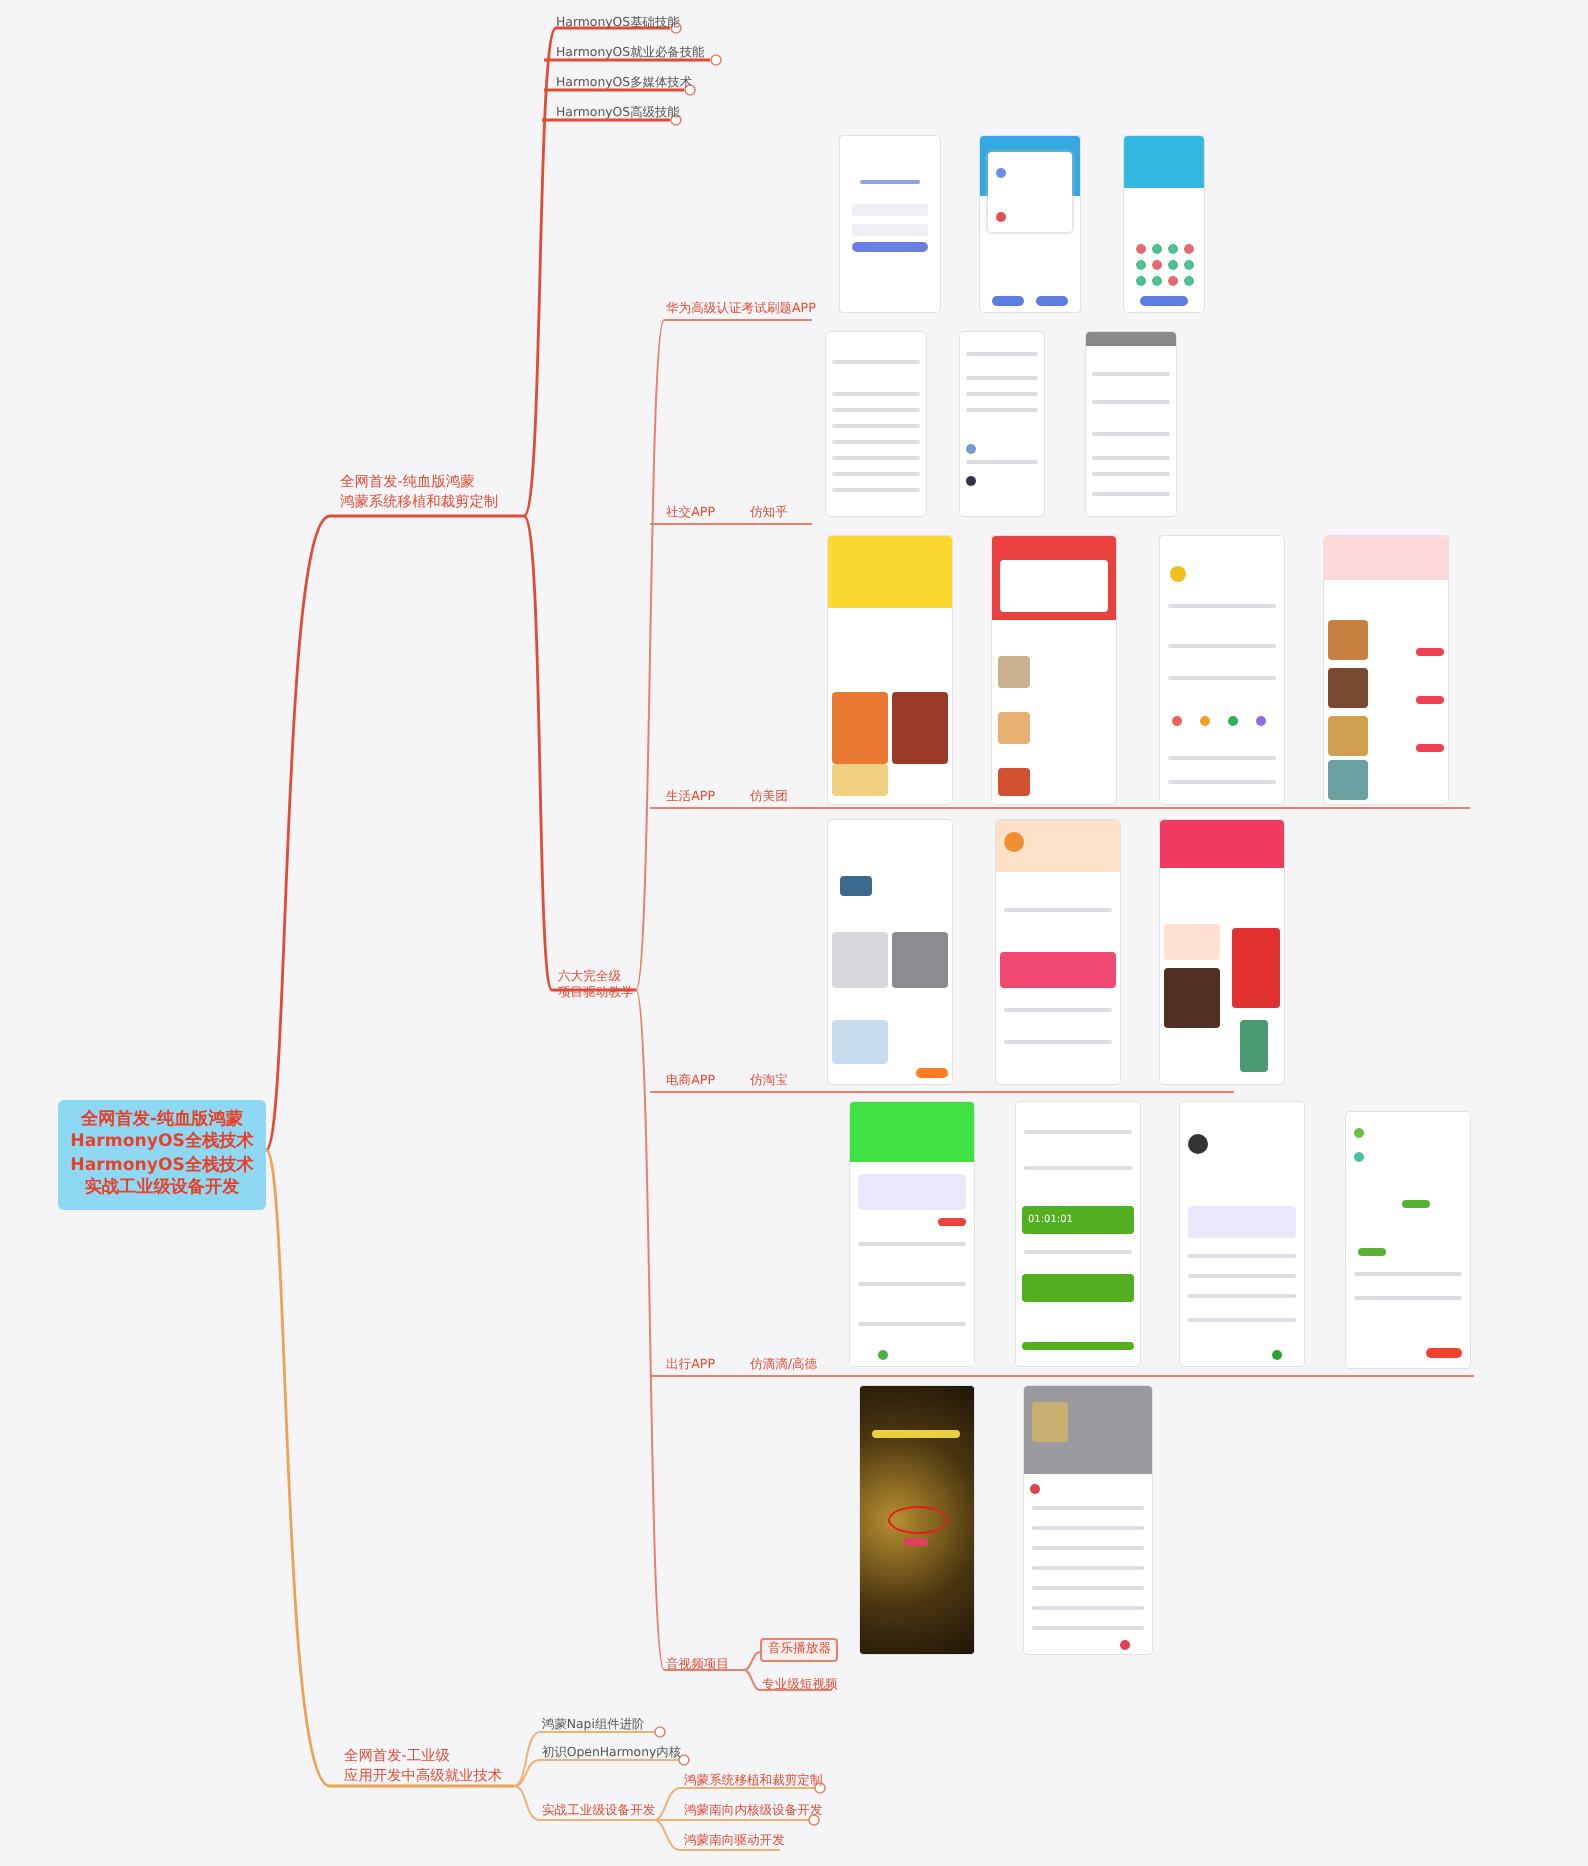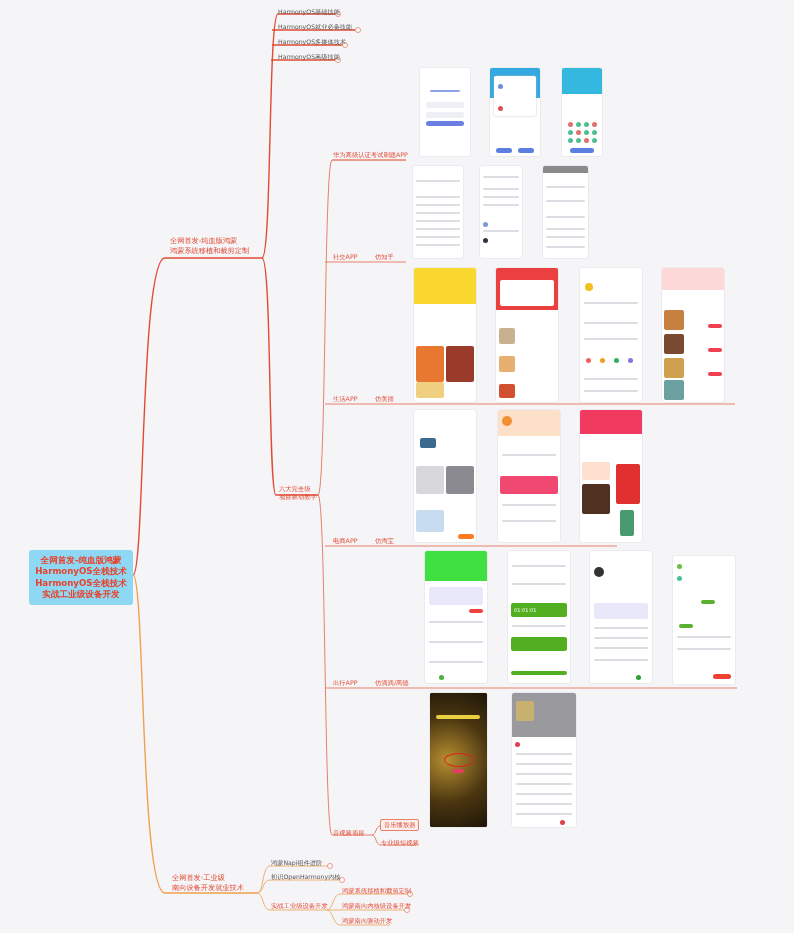--- a/index.html
+++ b/index.html
@@ -100,21 +100,21 @@
 <div class="lbl l2" style="left:333px;top:537px;">电商APP</div>
 <div class="lbl l2" style="left:375px;top:537px;">仿淘宝</div>
 <div class="lbl l2" style="left:333px;top:679px;">出行APP</div>
 <div class="lbl l2" style="left:375px;top:679px;">仿滴滴/高德</div>
 <div class="lbl l2" style="left:333px;top:829px;">音视频项目</div>
 <div class="lbl l2 boxed" style="left:380px;top:819px;">音乐播放器</div>
 <div class="lbl l2" style="left:381px;top:839px;">专业级短视频</div>
 
 <div class="lbl l1" style="left:172px;top:873px;">
   <div>全网首发-工业级</div>
-  <div>南向设备开发就业技术</div>
+  <div>应用开发中高级就业技术</div>
 </div>
 <div class="lbl top" style="left:271px;top:859px;">鸿蒙Napi组件进阶</div>
 <div class="lbl top" style="left:271px;top:873px;">初识OpenHarmony内核</div>
 <div class="lbl l2" style="left:271px;top:902px;">实战工业级设备开发</div>
 <div class="lbl l2" style="left:342px;top:887px;">鸿蒙系统移植和裁剪定制</div>
 <div class="lbl l2" style="left:342px;top:902px;">鸿蒙南向内核级设备开发</div>
 <div class="lbl l2" style="left:342px;top:917px;">鸿蒙南向驱动开发</div>
 
 <div class="phone" style="left:420px;top:68px;width:50px;height:88px;">
   <div class="row" style="top:22px;left:20%;right:20%;background:#8ca3e6;"></div>

